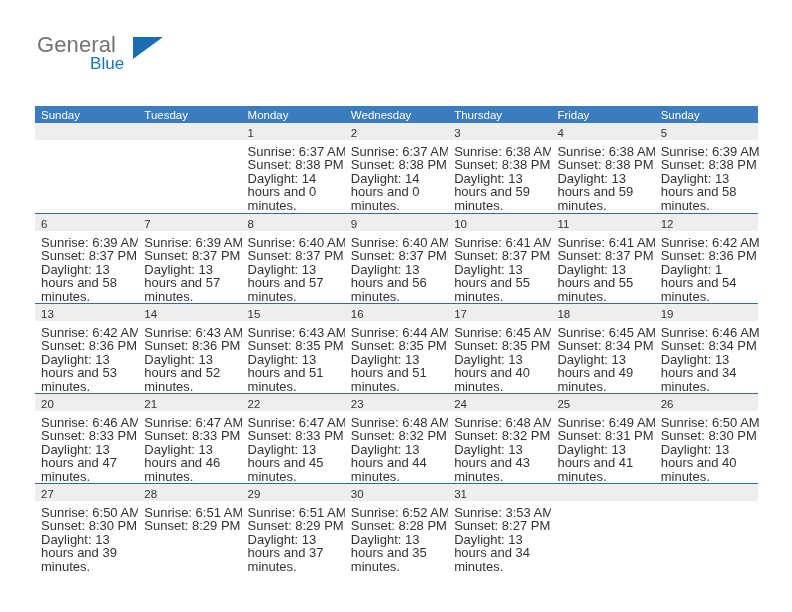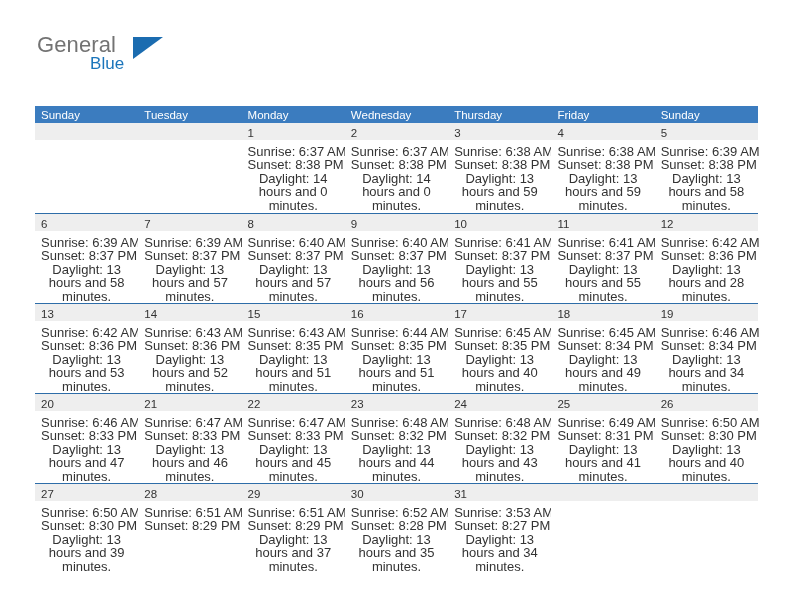--- a/index.html
+++ b/index.html
@@ -113,21 +113,21 @@
     color: #333333;
     line-height: 17px;
   }
   .detail {
     padding: 5px 6px 0 6px;
     font-size: 13px;
     color: #333333;
     line-height: 13.4px;
   }
   .detail div { white-space: nowrap; }
-  .detail .wrap { white-space: normal; text-align: center; }
+  .detail .wrap { white-space: normal; }
 </style>
 </head>
 <body>
 
 <div class="page">
 
   <div class="top">
 
     <div class="logo">
       <span class="logo-general">General</span>
@@ -244,21 +244,21 @@
               <div>Sunrise: 6:41 AM</div>
               <div>Sunset: 8:37 PM</div>
               <div class="wrap">Daylight: 13 hours and 55 minutes.</div>
             </div>
           </div>
           <div class="cell">
             <div class="daynum-band"><span class="daynum">12</span></div>
             <div class="detail">
               <div>Sunrise: 6:42 AM</div>
               <div>Sunset: 8:36 PM</div>
-              <div class="wrap">Daylight: 13 hours and 28 minutes.</div>
+              <div class="wrap">Daylight: 1 hours and 54 minutes.</div>
             </div>
           </div>
         </div>
         <div class="week">
           <div class="cell">
             <div class="daynum-band"><span class="daynum">13</span></div>
             <div class="detail">
               <div>Sunrise: 6:42 AM</div>
               <div>Sunset: 8:36 PM</div>
               <div class="wrap">Daylight: 13 hours and 53 minutes.</div>

